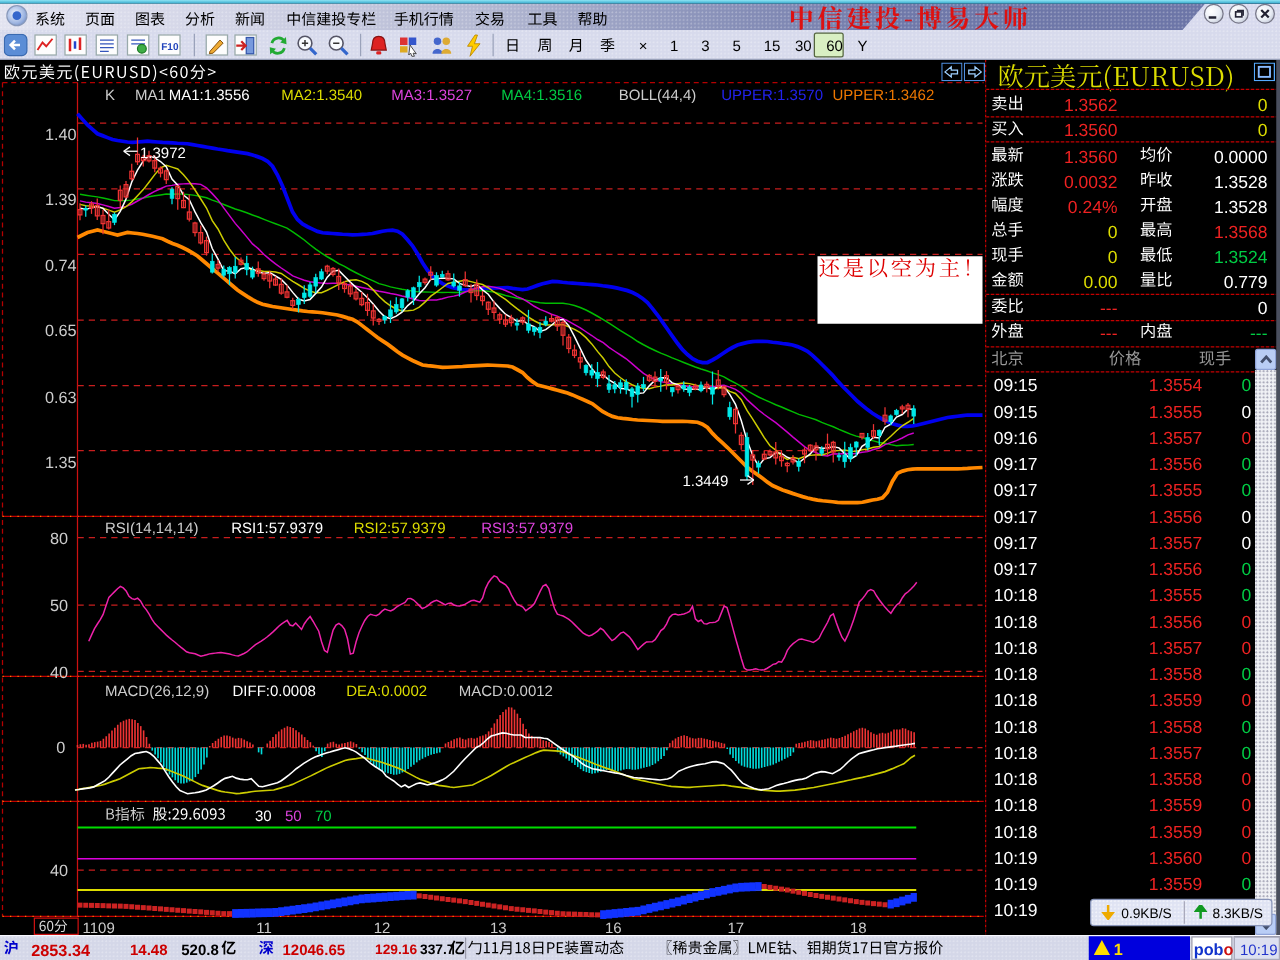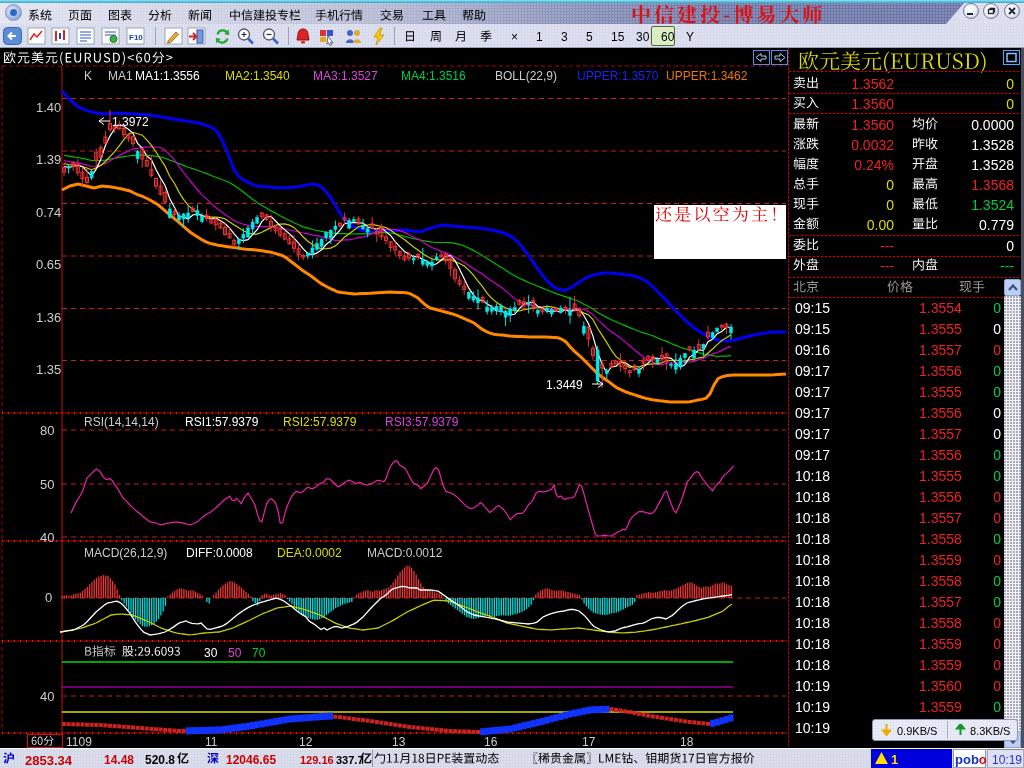--- a/index.html
+++ b/index.html
@@ -1061,28 +1061,28 @@
     <svg class="ab" style="left:771px;top:50px" width="17" height="15">
       <rect x="0.5" y="0.5" width="16" height="14" fill="#000" stroke="#4f8fe0"></rect>
       <polygon points="14,7.5 9,3.5 9,6 4,6 4,9 9,9 9,11.5" fill="none" stroke="#9fd0ff"></polygon>
     </svg>
     <div class="txt" style="left:84px;top:69px;font-size:12px;color:#cccccc;font-family:&quot;Liberation Sans&quot;">K</div>
     <div class="txt" style="left:108px;top:69px;font-size:12px;color:#cccccc;font-family:&quot;Liberation Sans&quot;">MA1</div>
     <div class="txt" style="left:135px;top:69px;font-size:12px;color:#ffffff;font-family:&quot;Liberation Sans&quot;">MA1:1.3556</div>
     <div class="txt" style="left:225px;top:69px;font-size:12px;color:#dddd00;font-family:&quot;Liberation Sans&quot;">MA2:1.3540</div>
     <div class="txt" style="left:313px;top:69px;font-size:12px;color:#dd44dd;font-family:&quot;Liberation Sans&quot;">MA3:1.3527</div>
     <div class="txt" style="left:401px;top:69px;font-size:12px;color:#00cc44;font-family:&quot;Liberation Sans&quot;">MA4:1.3516</div>
-    <div class="txt" style="left:495px;top:69px;font-size:12px;color:#cccccc;font-family:&quot;Liberation Sans&quot;">BOLL(22,9)</div>
+    <div class="txt" style="left:495px;top:69px;font-size:12px;color:#cccccc;font-family:&quot;Liberation Sans&quot;">BOLL(44,4)</div>
     <div class="txt" style="left:577px;top:69px;font-size:12px;color:#2222ee;font-family:&quot;Liberation Sans&quot;">UPPER:1.3570</div>
     <div class="txt" style="left:666px;top:69px;font-size:12px;color:#ee7700;font-family:&quot;Liberation Sans&quot;">UPPER:1.3462</div>
     <div class="txt" style="left:36px;top:99.5px;font-size:13px;color:#cccccc;font-family:&quot;Liberation Sans&quot;">1.40</div>
     <div class="txt" style="left:36px;top:152px;font-size:13px;color:#cccccc;font-family:&quot;Liberation Sans&quot;">1.39</div>
     <div class="txt" style="left:36px;top:204.5px;font-size:13px;color:#cccccc;font-family:&quot;Liberation Sans&quot;">0.74</div>
     <div class="txt" style="left:36px;top:257px;font-size:13px;color:#cccccc;font-family:&quot;Liberation Sans&quot;">0.65</div>
-    <div class="txt" style="left:36px;top:309.5px;font-size:13px;color:#cccccc;font-family:&quot;Liberation Sans&quot;">1.36</div>
+    <div class="txt" style="left:36px;top:309.5px;font-size:13px;color:#cccccc;font-family:&quot;Liberation Sans&quot;">0.63</div>
     <div class="txt" style="left:36px;top:361.5px;font-size:13px;color:#cccccc;font-family:&quot;Liberation Sans&quot;">1.35</div>
     <div class="txt" style="left:84px;top:415px;font-size:12px;color:#cccccc;font-family:&quot;Liberation Sans&quot;">RSI(14,14,14)</div>
     <div class="txt" style="left:185px;top:415px;font-size:12px;color:#ffffff;font-family:&quot;Liberation Sans&quot;">RSI1:57.9379</div>
     <div class="txt" style="left:283px;top:415px;font-size:12px;color:#dddd00;font-family:&quot;Liberation Sans&quot;">RSI2:57.9379</div>
     <div class="txt" style="left:385px;top:415px;font-size:12px;color:#dd44dd;font-family:&quot;Liberation Sans&quot;">RSI3:57.9379</div>
     <div class="txt" style="left:40px;top:423px;font-size:13px;color:#cccccc;font-family:&quot;Liberation Sans&quot;">80</div>
     <div class="txt" style="left:40px;top:477px;font-size:13px;color:#cccccc;font-family:&quot;Liberation Sans&quot;">50</div>
     <div class="txt" style="left:40px;top:530px;font-size:13px;color:#cccccc;font-family:&quot;Liberation Sans&quot;">40</div>
     <div class="txt" style="left:84px;top:546px;font-size:12px;color:#cccccc;font-family:&quot;Liberation Sans&quot;">MACD(26,12,9)</div>
     <div class="txt" style="left:186px;top:546px;font-size:12px;color:#ffffff;font-family:&quot;Liberation Sans&quot;">DIFF:0.0008</div>

